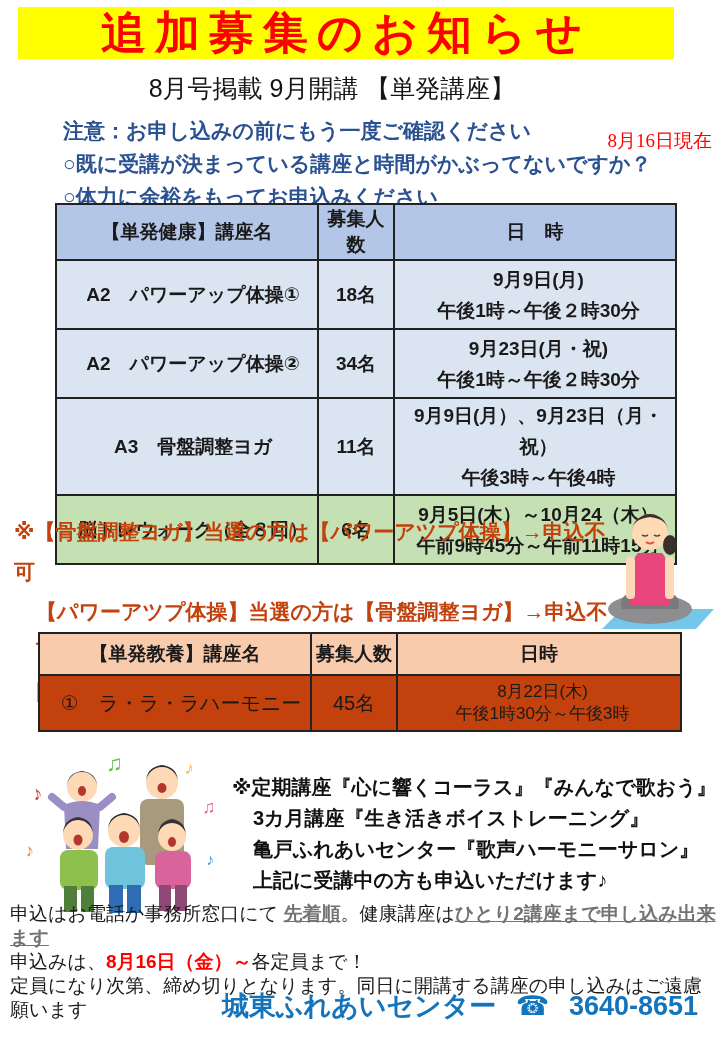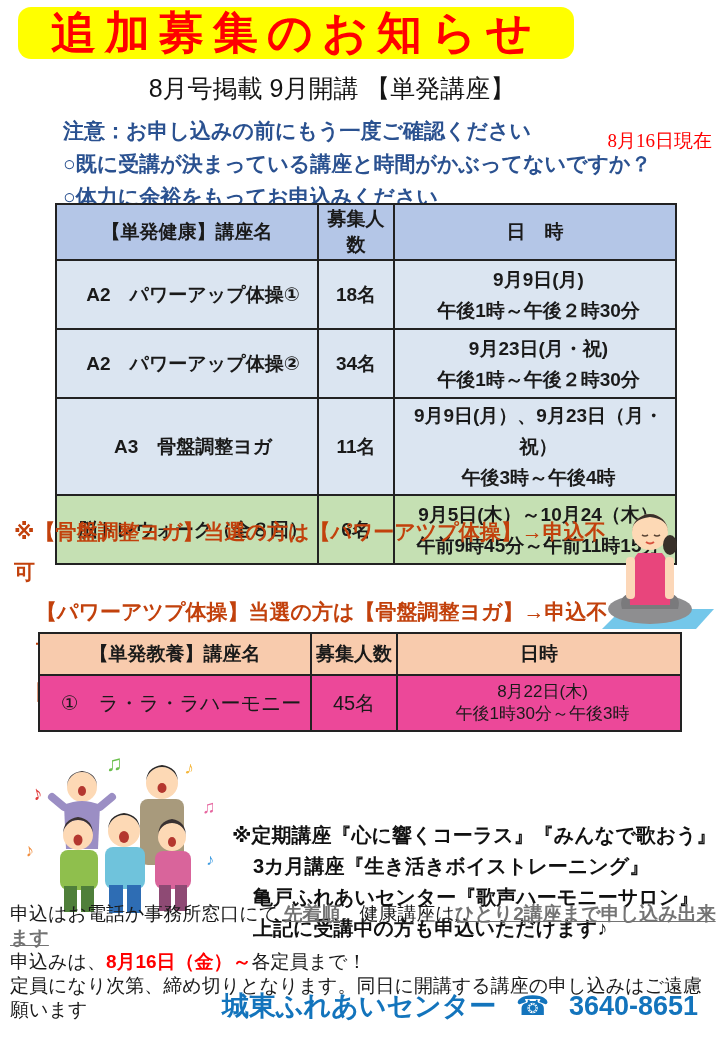--- a/index.html
+++ b/index.html
@@ -4,55 +4,55 @@
 <style>
   html,body { margin:0; padding:0; }
   body {
     width:720px; height:1040px; background:#ffffff; position:relative;
     font-family:"Liberation Sans","DejaVu Sans",sans-serif; overflow:hidden;
     color:#1a1a1a;
   }
   .abs { position:absolute; }
 
   
-  .banner { left:18px; top:7px; width:556px; height:52px; background:#ffff00;
-            display:flex; align-items:center; justify-content:center;border-radius:13px; }
+  .banner { left:18px; top:7px; width:656px; height:52px; background:#ffff00;
+            display:flex; align-items:center; justify-content:center; }
   .banner-text { color:#ff0000; font-weight:bold; font-size:45px; letter-spacing:9px; white-space:nowrap; }
 
   
   .subtitle { left:0; top:72px; width:640px; text-align:center; font-size:25px; color:#141414;padding-left:12px; }
   .as-of { top:80px; right:8px; color:#ff0000; font-size:19px;
            font-family:"Liberation Serif","DejaVu Serif",serif;margin-top:48px; }
 
   
   .notice { left:63px; top:114px; color:#2a5190; font-weight:bold; font-size:21px; line-height:33px; }
 
   
   table { border-collapse:collapse; table-layout:fixed; }
   td,th { border:2px solid #222; overflow:hidden; }
   .tbl1 { left:55px; top:203px; width:620px; }
   .tbl1 th { background:#b4c6e7; font-size:19px; font-weight:bold; height:38px; text-align:center; }
   .tbl1 td { background:#dbe5f1; font-size:19px; font-weight:bold; height:65px; }
   .tbl1 tr.green td { background:#c5e0b3; }
   .tbl2 { left:38px; top:632px; width:642px; }
   .tbl2 th { background:#f8cbad; font-size:19px; font-weight:bold; height:38px; }
-  .tbl2 td { background:#ec4899; font-size:20px; height:52px; }
+  .tbl2 td { background:#c2410c; font-size:20px; height:52px; }
   .cell-name { padding-left:13px; text-align:center; }
   .cell-cap  { text-align:center; }
   .cell-dt   { padding-left:8px; text-align:center; }
   .dt-line   { line-height:31px; }
   .tbl2 .dt-line { font-size:17px; line-height:22px; }
 
   
   .warning { left:14px; top:512px; width:610px; color:#c2410c; font-weight:bold;
              font-size:21px; line-height:40px; }
   .warning .indent { padding-left:22px; }
 
   
-  .chorus-note { left:232px; top:772px; font-weight:bold; font-size:20px; line-height:31px; color:#111;margin-top:48px; }
+  .chorus-note { left:232px; top:772px; font-weight:bold; font-size:20px; line-height:31px; color:#111; }
   .chorus-note .indent { padding-left:21px; }
 
   
   .application { left:10px; top:902px; width:710px; font-size:19px; line-height:24px; color:#1a1a1a; }
   .red { color:#ff0000; font-weight:bold; }
   .red-u { color:#737373; font-weight:bold; text-decoration:underline;text-align:center; }
 
   
   .footer { left:200px; top:988px; width:520px; text-align:center; color:#1374bc;
             font-weight:bold; font-size:27px; white-space:nowrap; }

